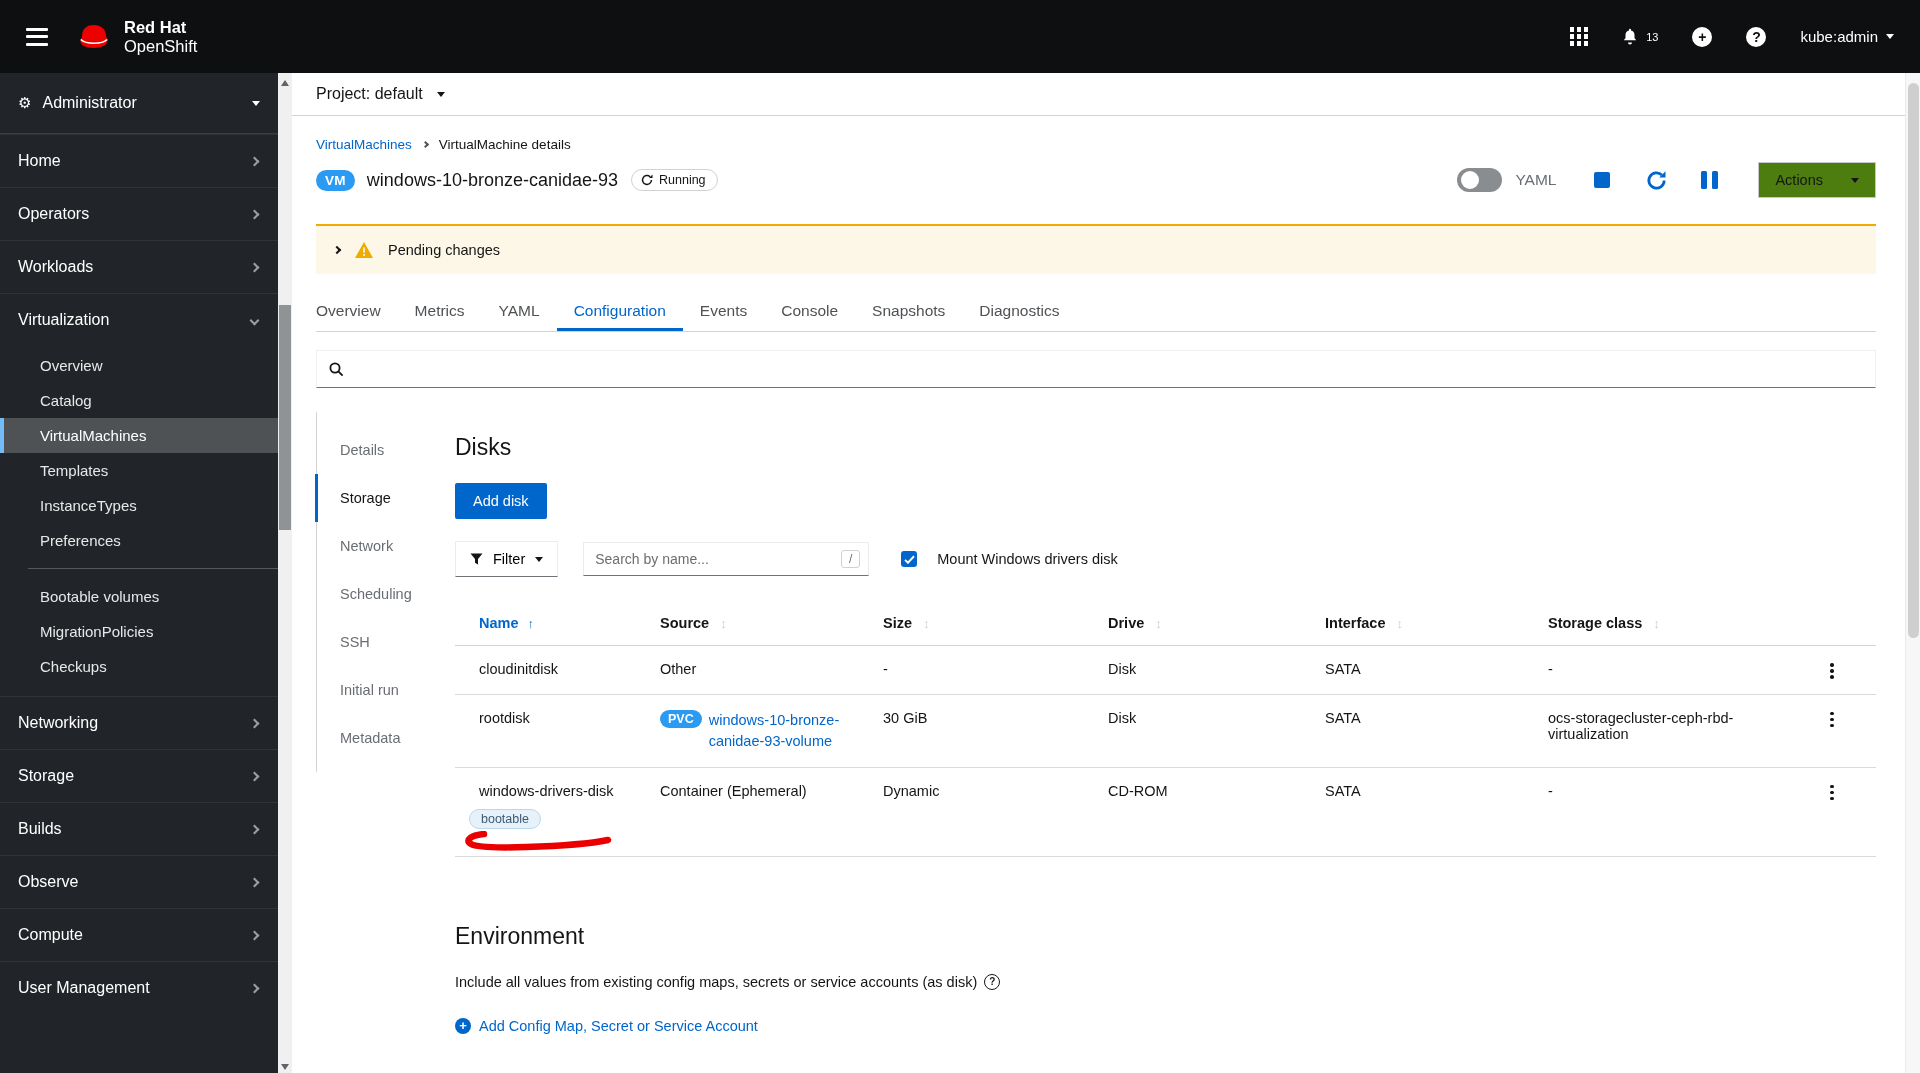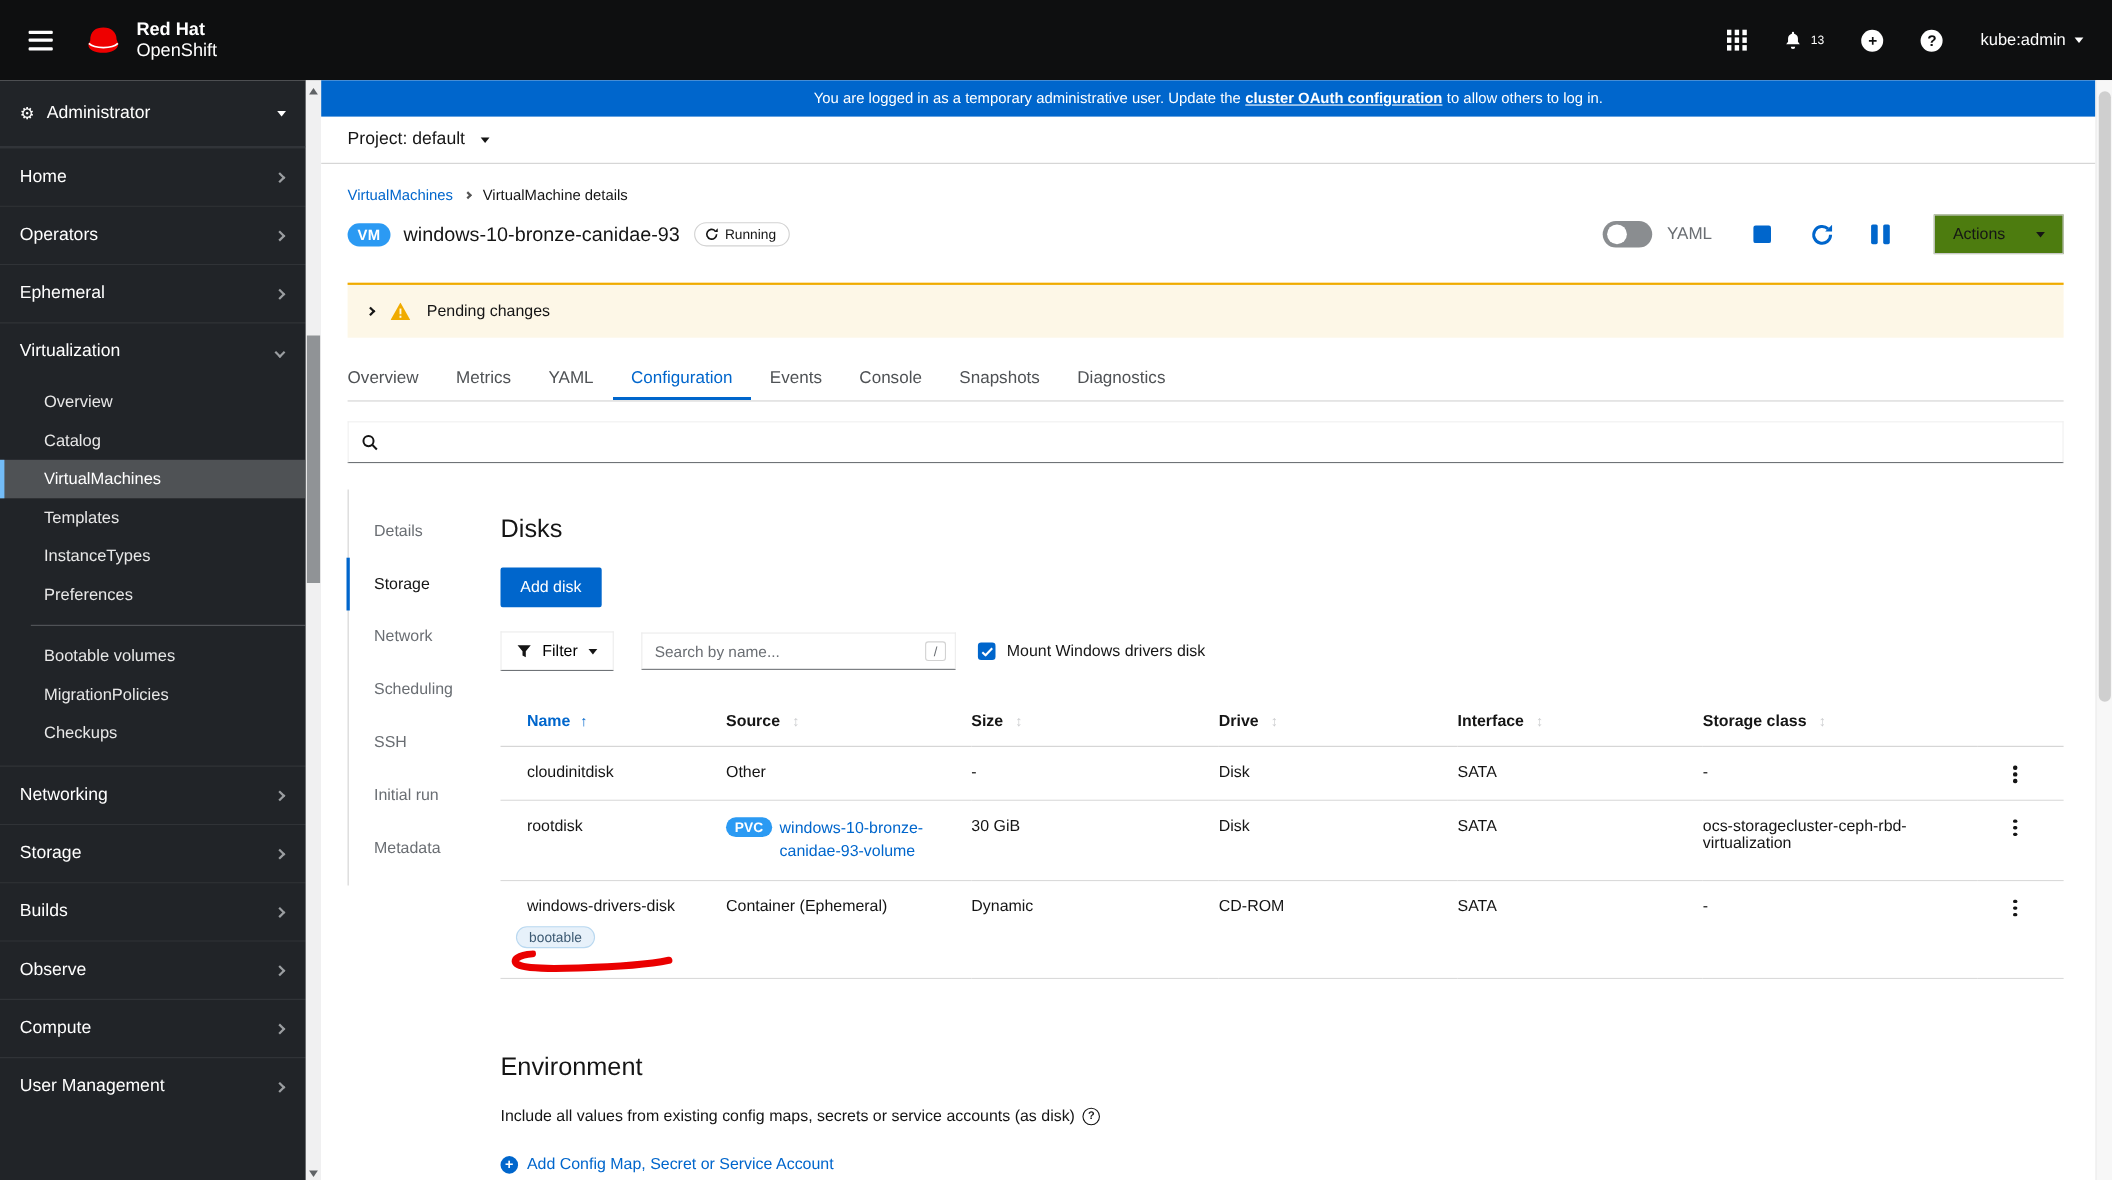--- a/index.html
+++ b/index.html
@@ -116,21 +116,21 @@
 
   .toolbar { margin-top:22px; display:flex; align-items:center; }
   .filter-btn { border:1px solid #ececec; border-bottom-color:#6f7377; background:#fff; padding:9px 14px;
     display:flex; align-items:center; gap:10px; font-size:14.5px; cursor:pointer; font-family:inherit; }
   .filter-btn .caret { color:#151515; }
   .name-search { margin-left:25px; width:286px; border:1px solid #ececec; border-bottom-color:#6f7377;
     padding:7px 8px 7px 11px; display:flex; align-items:center; }
   .name-search input { border:none; outline:none; flex:1; font-size:14px; font-family:inherit; color:#151515; }
   .name-search input::placeholder { color:#6a6e73; }
   .slash-hint { border:1px solid #d2d2d2; border-radius:3px; color:#6a6e73; font-size:12px; padding:1px 7px; }
-  .mount { margin-left:20px; display:flex; align-items:center; gap:10px; font-size:14.5px; cursor:pointer; }
+  .mount { margin-left:32px; display:flex; align-items:center; gap:20px; font-size:14.5px; cursor:pointer; }
   .cb { width:16px; height:16px; background:#0066cc; border-radius:3px; display:flex; align-items:center; justify-content:center; flex-shrink:0; }
 
   table.disks { width:100%; border-collapse:collapse; table-layout:fixed; margin-top:24px; }
   th { text-align:left; font-size:14.5px; font-weight:bold; padding:14px 10px 14px 0; border-bottom:1px solid #d2d2d2; }
   th.first, td.first { padding-left:24px; }
   th .sort-idle { color:#cdced0; margin-left:11px; font-size:13px; cursor:pointer; }
   th.sorted { color:#0066cc; }
   th .sort-asc { color:#0066cc; margin-left:9px; font-size:13px; cursor:pointer; }
   td { font-size:14.5px; padding:15px 10px 15px 0; border-bottom:1px solid #dadada; vertical-align:top; }
   .pvc-badge { background:#2b9af3; color:#fff; font-weight:bold; font-size:12.5px; padding:2px 8px;
@@ -208,21 +208,21 @@
     </div>
     <div class="nav-item">
       <span>Home</span>
       <span class="chev chev-r"></span>
     </div>
     <div class="nav-item">
       <span>Operators</span>
       <span class="chev chev-r"></span>
     </div>
     <div class="nav-item">
-      <span>Ephemeral</span>
+      <span>Workloads</span>
       <span class="chev chev-r"></span>
     </div>
     <div class="nav-item">
       <span>Virtualization</span>
       <span class="chev chev-d"></span>
     </div>
     <div class="sub">
       <div class="sub-item">Overview</div>
       <div class="sub-item">Catalog</div>
       <div class="sub-item active">VirtualMachines</div>
@@ -266,25 +266,20 @@
       </div>
     <div class="sb-thumb"></div>
     <div class="sb-arrow down">
         <span class="tri-d"></span>
       </div>
   </div>
 
   <main class="main">
     <div class="main-inner">
 
-      <div class="banner">
-        <span>You are logged in as a temporary administrative user. Update the</span>
-        <a>cluster OAuth configuration</a>
-        <span>to allow others to log in.</span>
-      </div>
 
       <div class="projbar">
         <span>Project: default</span>
         <span class="caret"></span>
       </div>
 
       <div class="page">
         <div class="breadcrumb">
           <span class="bc-link">VirtualMachines</span>
           <span class="chev chev-r"></span>

